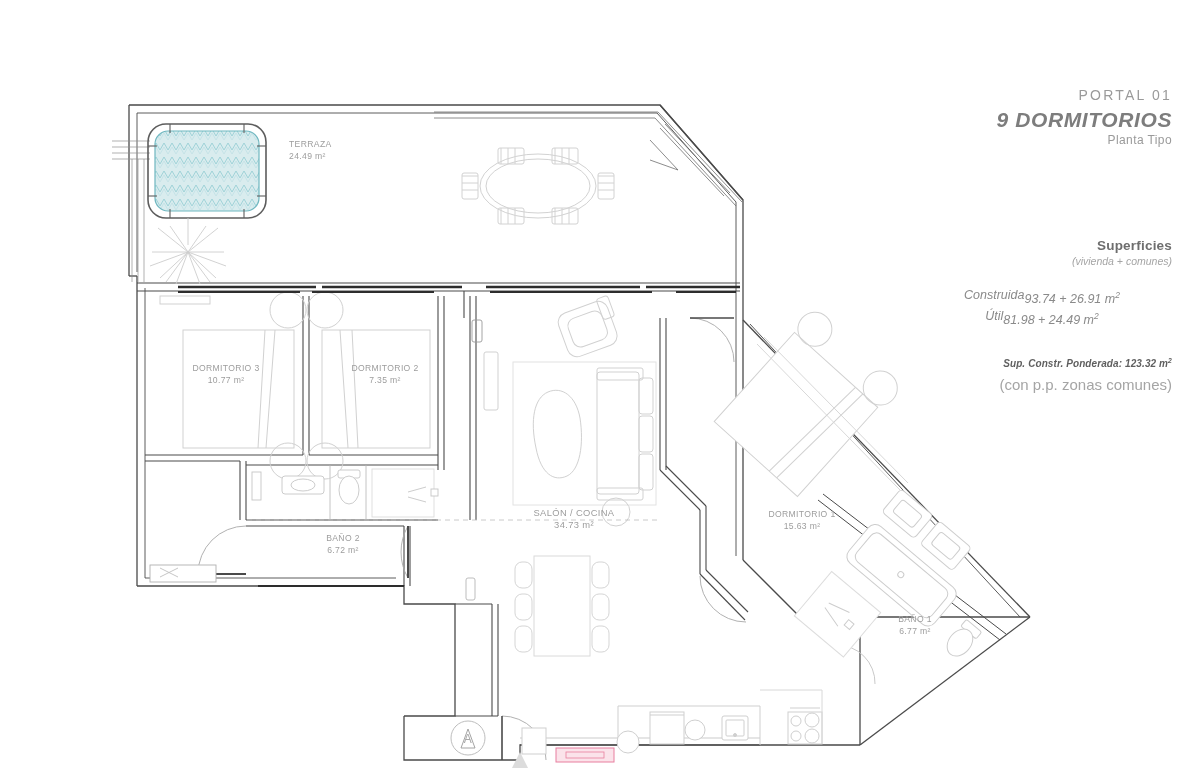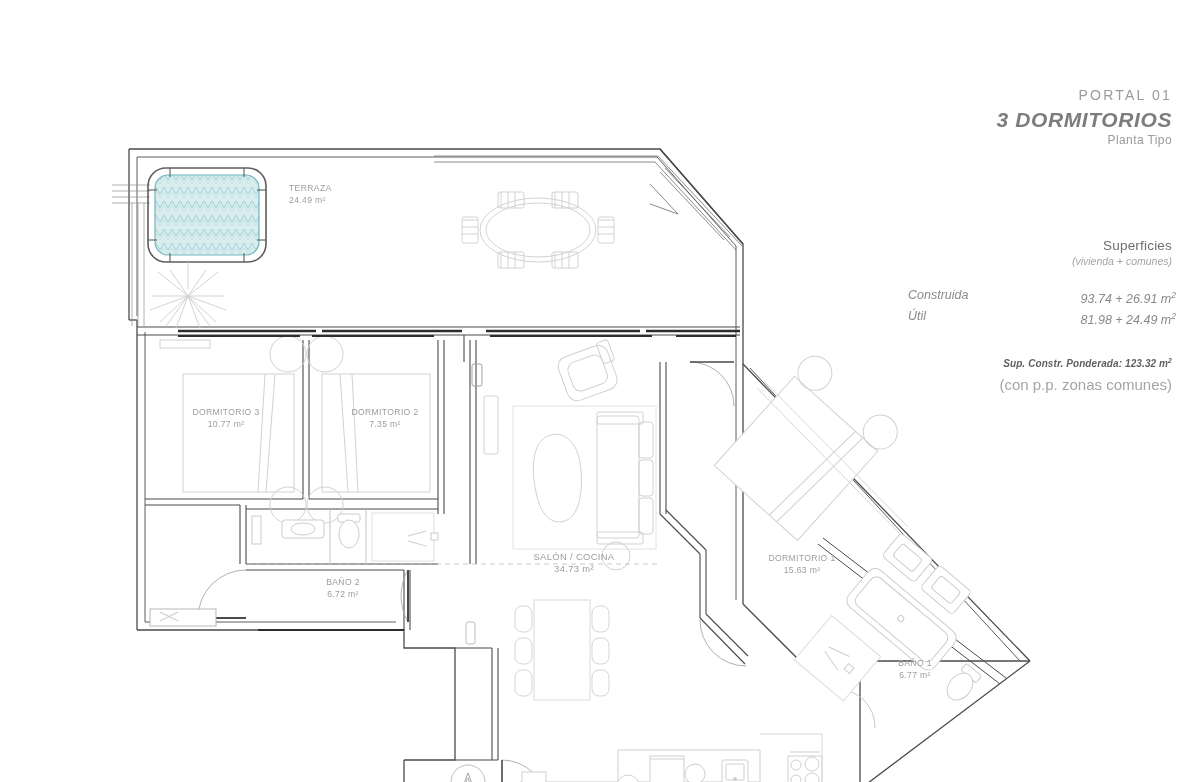--- a/index.html
+++ b/index.html
@@ -59,21 +59,21 @@
 
   #superficies-block {
     position: absolute;
     right: 28px;
     top: 238px;
     width: 360px;
     text-align: right;
   }
   #superficies-title {
     font-size: 13.5px;
-    font-weight: 400;
+    font-weight: 700;
     color: #6e6e6e;
     letter-spacing: 0.2px;
   }
   #superficies-sub {
     font-size: 10.5px;
     font-style: italic;
     color: #a5a5a5;
     margin-top: 2px;
   }
 
@@ -81,21 +81,21 @@
     position: absolute;
     left: 908px;
     top: 287px;
     width: 268px;
     font-size: 12.5px;
     font-style: italic;
     color: #8a8a8a;
   }
   .area-row {
     display: flex;
-    justify-content: space-between;
+    justify-content: center;
     line-height: 17px;
   }
   .area-row .area-name { text-align: left; }
   .area-row .area-value { text-align: right; white-space: nowrap; }
   sup { font-size: 0.68em; vertical-align: super; }
 
   #ponderada-block {
     position: absolute;
     right: 28px;
     top: 357px;
@@ -115,21 +115,20 @@
     margin-top: 7px;
   }
 
   
   #plan-wrap {
     position: absolute;
     left: 0;
     top: 0;
     width: 1200px;
     height: 592px;
-    margin-top: 44px;
   }
   #plan-svg { display: block; }
 
   .rm-label {
     font-family: "Liberation Sans", sans-serif;
     font-size: 8.6px;
     fill: #9d9d9d;
     letter-spacing: 0.35px;
   }
   .rm-label.big { font-size: 9.4px; }
@@ -525,21 +524,21 @@
       <text class="rm-label" x="915" y="634" text-anchor="middle">6.77 m²</text>
     </g>
     <text class="rm-label" x="468" y="743" text-anchor="middle" style="font-size:12px;fill:#a9a9a9">A</text>
   </g>
 
 </svg>
 </div>
 
 <div id="info-panel">
   <div id="portal-label">PORTAL 01</div>
-  <div id="dorm-label">3 DORMITORIOS</div>
+  <div id="dorm-label">9 DORMITORIOS</div>
   <div id="planta-label">Planta Tipo</div>
 </div>
 
 <div id="superficies-block">
   <div id="superficies-title">Superficies</div>
   <div id="superficies-sub">(vivienda + comunes)</div>
 </div>
 
 <div id="areas-table">
   <div class="area-row">

